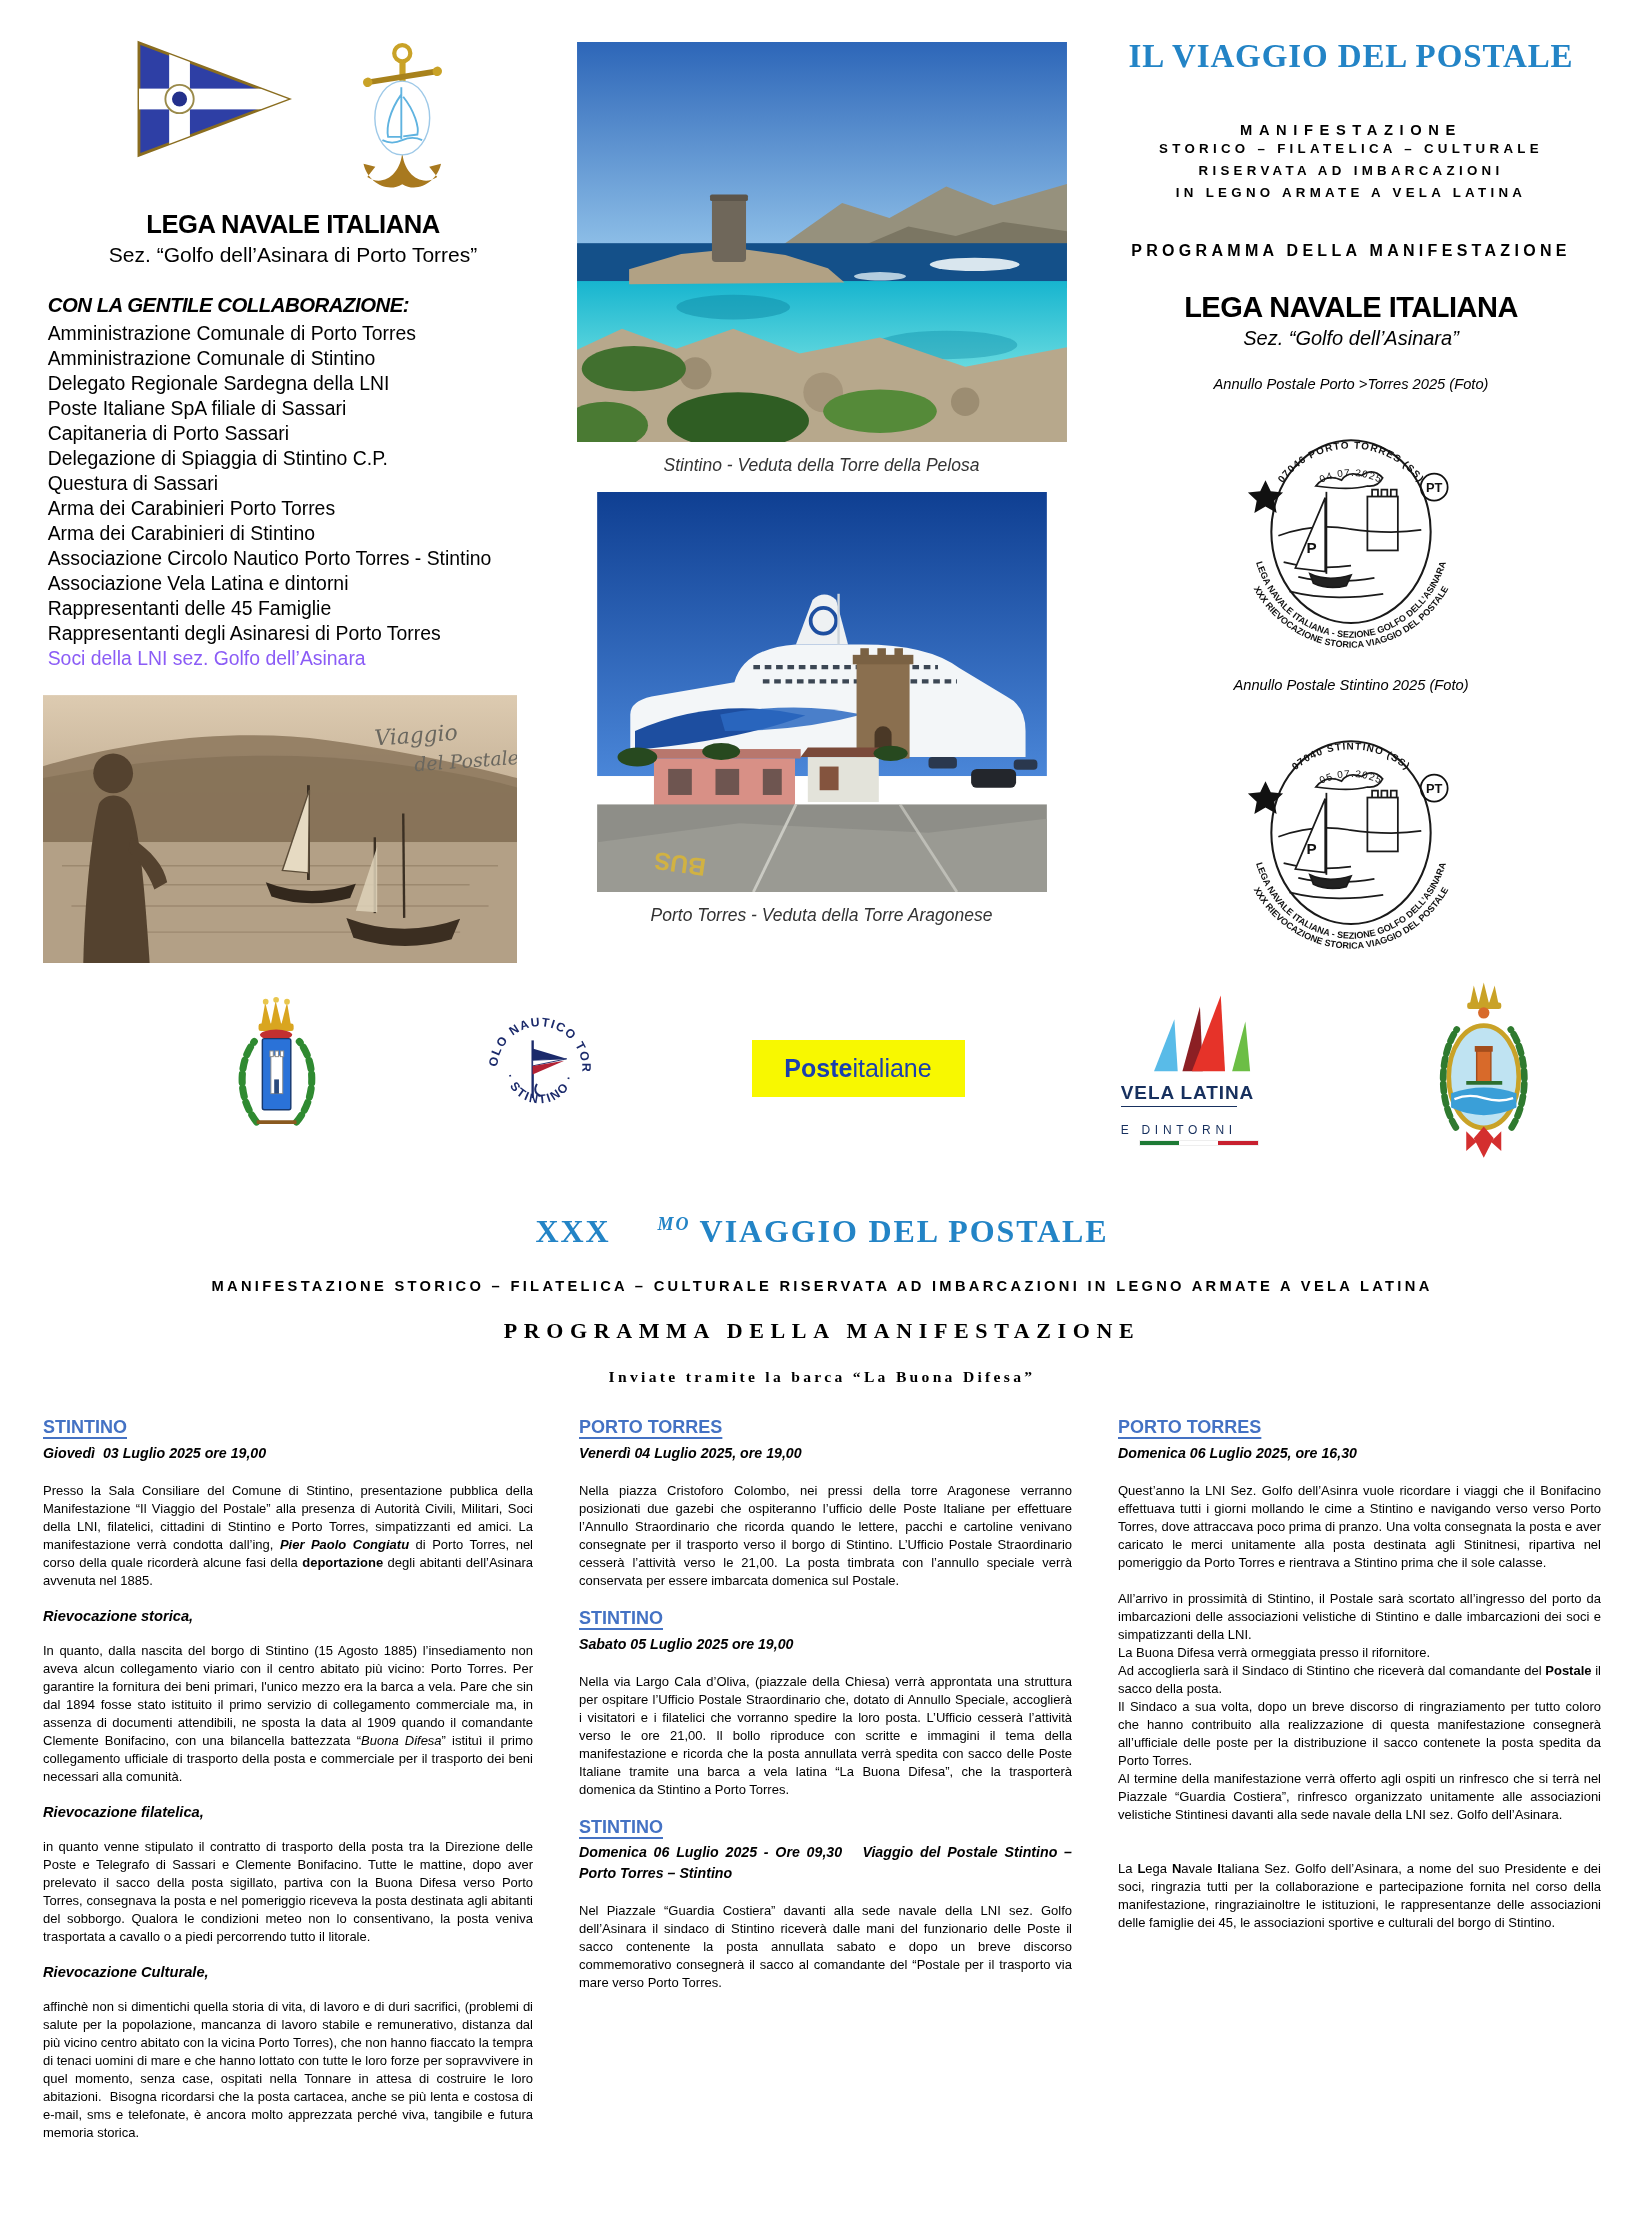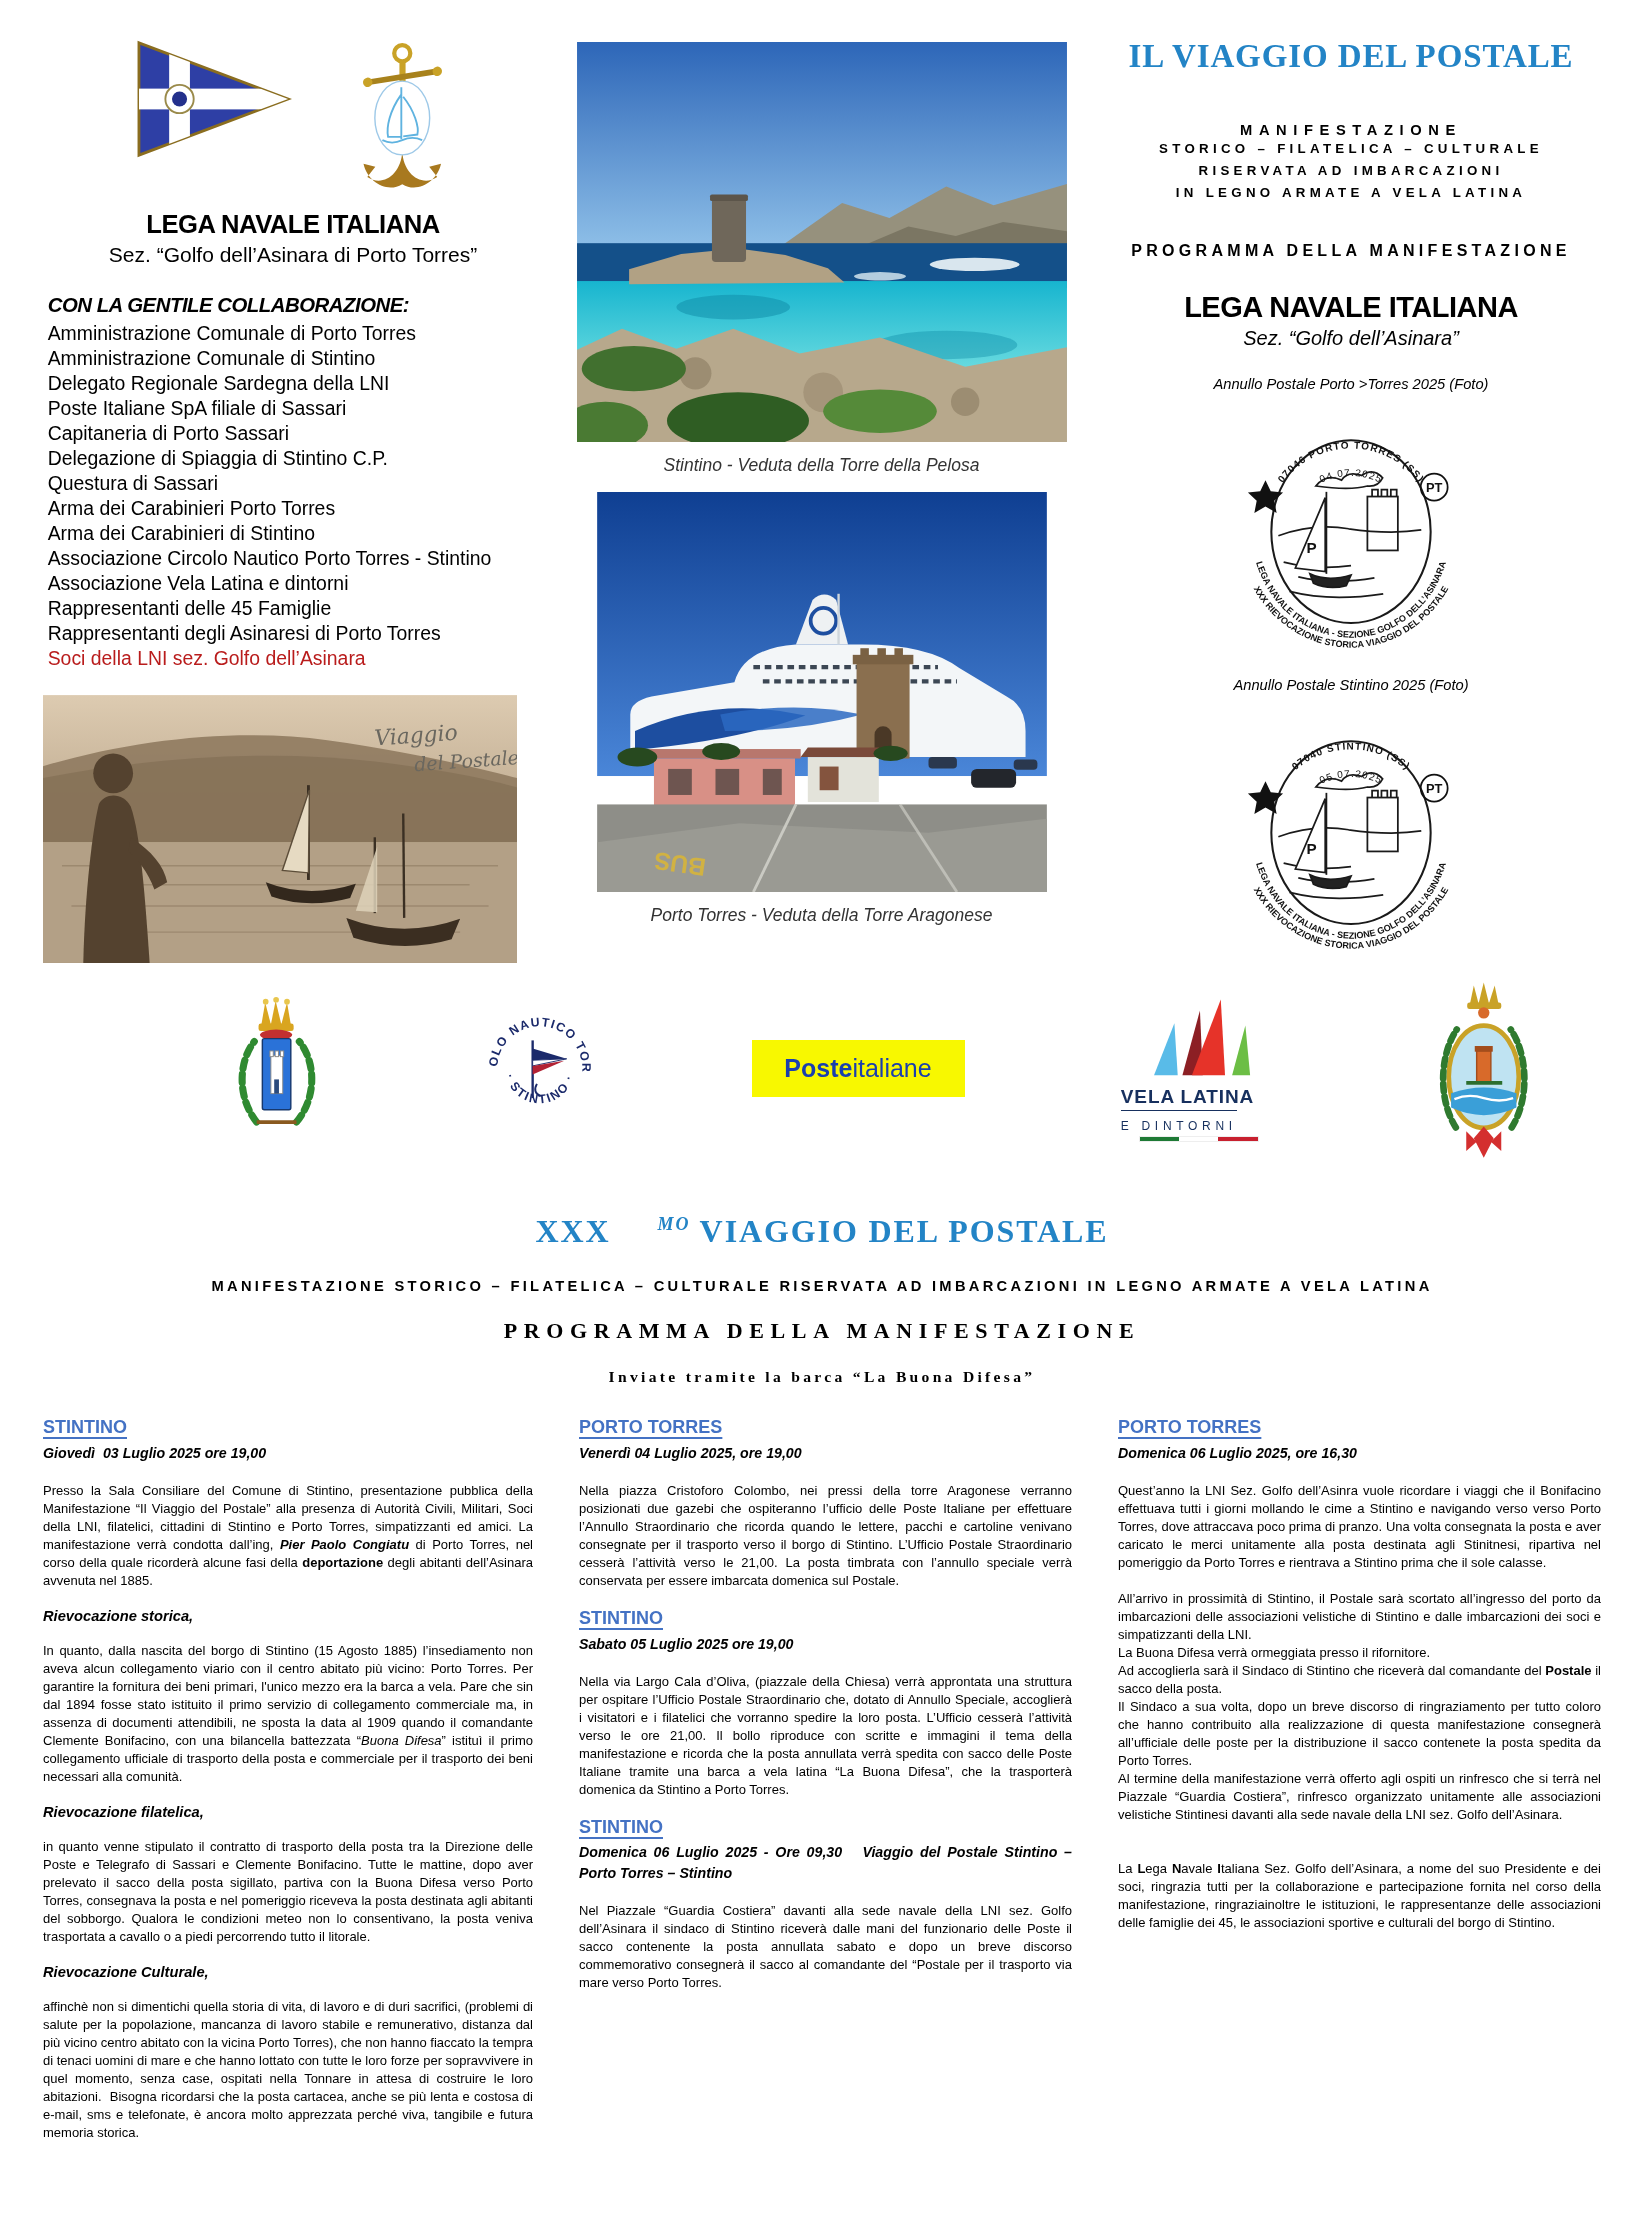--- a/index.html
+++ b/index.html
@@ -11,21 +11,21 @@
   .colC{text-align:center;}
   .colR{text-align:center;}
 
   
   .logo-row{display:flex;justify-content:center;align-items:flex-start;gap:62px;height:156px;margin-top:2.8px;}
   .l-title{font-size:25.6px;font-weight:bold;text-align:center;margin-top:14.2px;letter-spacing:-0.5px;}
   .l-sub{font-size:21px;text-align:center;margin-top:3.8px;}
   .collab{margin-top:27.5px;padding-left:4.7px;}
   .collab-title{font-size:20.4px;font-weight:bold;font-style:italic;letter-spacing:-0.5px;margin-bottom:3.8px;}
   .collab-item{font-size:19.4px;line-height:25px;white-space:nowrap;}
-  .collab-item.muted{color:#b91c1c;}
+  .collab-item.muted{color:#8b5cf6;}
   .histphoto{display:block;margin-top:24px;width:474px;height:268px;}
 
   
   .photo1{display:block;width:490px;height:400px;margin:4.7px auto 0;}
   .pcaption{font-size:17.5px;font-style:italic;color:#333;margin-top:13.3px;}
   .photo2{display:block;width:450px;height:400px;margin:16px auto 0;}
 
   
   .r-title{font-family:"Liberation Serif","DejaVu Serif",serif;color:#2384C6;font-size:33px;font-weight:bold;margin-top:0.9px;letter-spacing:0.9px;}
   .r-sub{margin-top:47px;font-weight:bold;}
@@ -47,21 +47,21 @@
   .poste .pr{font-size:25px;color:#1a3fae;}
   .fond{display:flex;align-items:center;gap:12.3px;}
   .fond-icon{width:78px;height:78px;border-radius:50%;
     background:
       repeating-radial-gradient(circle at 50% 50%, rgba(255,255,255,0) 0 3.3px, rgba(255,255,255,.95) 3.3px 5.2px),
       conic-gradient(#f5a623 0 90deg,#4a74d9 90deg 180deg,#e8315b 180deg 270deg,#8f4fd1 270deg 360deg);}
   .fond-text{font-size:20px;color:#555b63;line-height:24px;text-align:left;}
   .vela{width:156px;text-align:left;}
   .vela svg{width:142px;height:88px;display:block;margin:0 auto;}
   .vela .v1{font-size:19px;font-weight:bold;color:#17305e;letter-spacing:0.9px;margin-top:0.9px;}
-  .vela .v2{font-size:12px;color:#17305e;letter-spacing:4.7px;margin-top:2.8px;border-top:1.4px solid #17305e;display:inline-block;padding-top:8px;}
+  .vela .v2{font-size:12px;color:#17305e;letter-spacing:4.7px;margin-top:2.8px;border-top:1.4px solid #17305e;display:inline-block;padding-top:16px;}
   .vela .tri{width:118px;height:3.8px;margin:3.8px auto 0;background:linear-gradient(to right,#1e7a35 0 33%,#ffffff 33% 66%,#c8202f 66%);outline:0.5px solid #eee;}
   .crest2{width:102px;height:187px;}
 
   
   .bigtitle{text-align:center;font-family:"Liberation Serif","DejaVu Serif",serif;color:#2384C6;font-size:32px;font-weight:bold;margin-top:42px;letter-spacing:1.9px;}
   .bigtitle sup{font-size:18px;font-style:italic;margin-left:47px;}
   .h2line{text-align:center;font-size:14.7px;font-weight:bold;letter-spacing:3.3px;margin-top:28.4px;}
   .h3line{text-align:center;font-family:"Liberation Serif","DejaVu Serif",serif;font-size:22px;font-weight:bold;letter-spacing:6.6px;margin-top:24px;}
   .h4line{text-align:center;font-family:"Liberation Serif","DejaVu Serif",serif;font-size:15.6px;font-weight:bold;letter-spacing:3.3px;margin-top:24px;}
 

